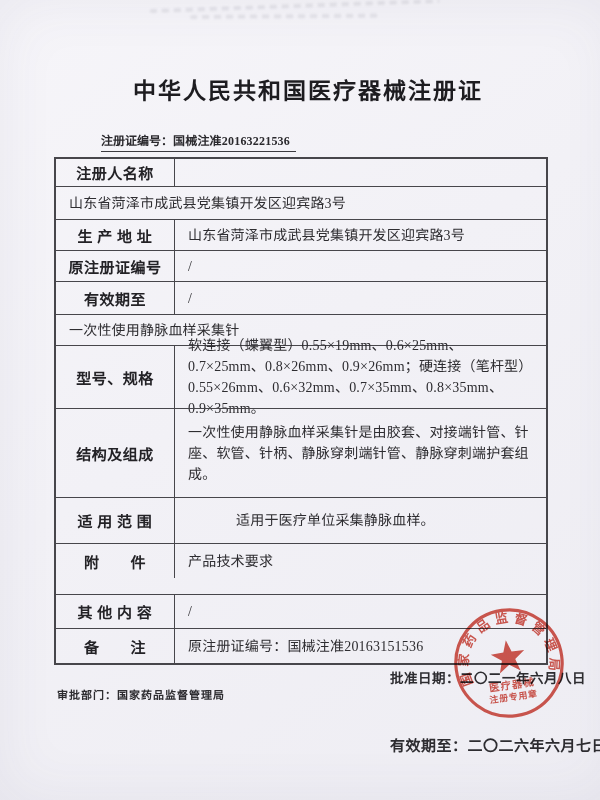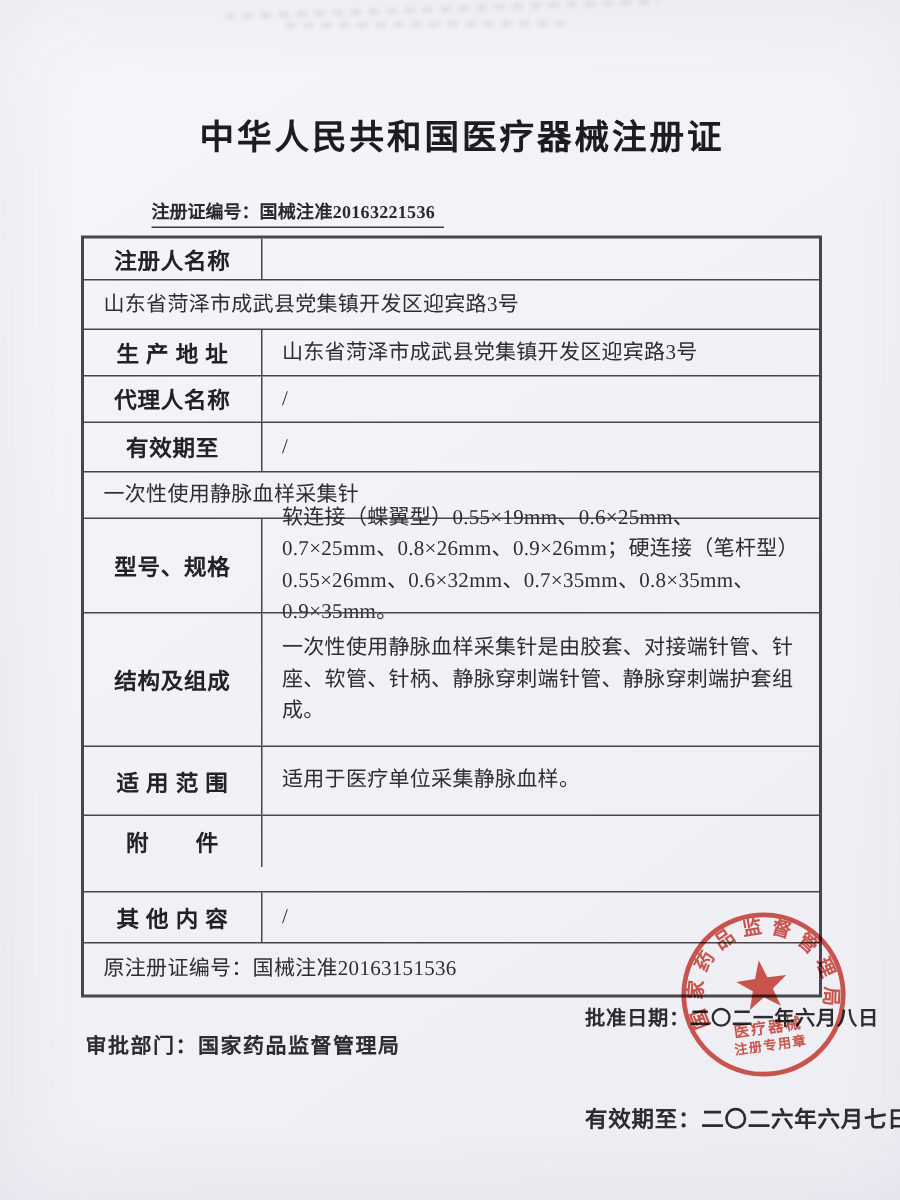--- a/index.html
+++ b/index.html
@@ -44,40 +44,40 @@
   .trow{display:flex;box-sizing:border-box;border-top:1.5px solid #47464b;}
   .trow:first-child{border-top:none;}
   .trow:nth-child(1){height:27px;}
   .trow:nth-child(2){height:33px;}
   .trow:nth-child(3){height:31px;}
   .trow:nth-child(4){height:31px;}
   .trow:nth-child(5){height:33px;}
   .trow:nth-child(6){height:31px;}
   .trow:nth-child(7){height:63px;}
   .trow:nth-child(8){height:89px;}
-  .trow:nth-child(9){height:46px;}
+  .trow:nth-child(9){height:46px;gap:48px;}
   .trow:nth-child(10){height:35px;}
   .trow:nth-child(11){height:34px;margin-top:16px;}
   .trow:nth-child(12){flex:1;}
   .lcell{
     width:119px;flex:0 0 119px;box-sizing:border-box;
     border-right:1.5px solid #47464b;
     display:flex;align-items:center;justify-content:center;
     font-size:15px;font-weight:700;color:#232226;
     letter-spacing:.5px;white-space:pre;
   }
   .vcell{
     flex:1;box-sizing:border-box;padding:4px 10px 4px 13px;
     display:flex;align-items:center;
     font-size:14px;line-height:1.5;color:#2e2d31;
     letter-spacing:.2px;
   }
   .footer-dept{
     position:absolute;left:57px;top:686px;
-    font-size:14px;font-weight:600;color:#2d2c30;letter-spacing:1px;
+    font-size:11px;font-weight:600;color:#2d2c30;letter-spacing:1px;
   }
   .footer-date{
     position:absolute;left:390px;top:667px;
     font-size:13.5px;font-weight:600;color:#2d2c30;letter-spacing:.5px;
   }
   .footer-valid{
     position:absolute;left:390px;top:734px;
     font-size:15px;font-weight:600;color:#2d2c30;letter-spacing:.5px;
   }
   .stamp{
@@ -106,21 +106,21 @@
         <div class="lcell">注册人名称</div>
       </div>
     <div class="trow">
         <div class="vcell">山东省菏泽市成武县党集镇开发区迎宾路3号</div>
       </div>
     <div class="trow">
         <div class="lcell">生 产 地 址</div>
         <div class="vcell">山东省菏泽市成武县党集镇开发区迎宾路3号</div>
       </div>
     <div class="trow">
-        <div class="lcell">代理人名称</div>
+        <div class="lcell">原注册证编号</div>
         <div class="vcell">/</div>
       </div>
     <div class="trow">
         <div class="lcell">有效期至</div>
         <div class="vcell">/</div>
       </div>
     <div class="trow">
         <div class="vcell">一次性使用静脉血样采集针</div>
       </div>
     <div class="trow">
@@ -130,26 +130,28 @@
     <div class="trow">
         <div class="lcell">结构及组成</div>
         <div class="vcell">一次性使用静脉血样采集针是由胶套、对接端针管、针座、软管、针柄、静脉穿刺端针管、静脉穿刺端护套组成。</div>
       </div>
     <div class="trow">
         <div class="lcell">适 用 范 围</div>
         <div class="vcell">适用于医疗单位采集静脉血样。</div>
       </div>
     <div class="trow">
         <div class="lcell">附　　件</div>
+        <div class="vcell">产品技术要求</div>
       </div>
     <div class="trow">
         <div class="lcell">其 他 内 容</div>
         <div class="vcell">/</div>
       </div>
     <div class="trow">
+        <div class="lcell">备　　注</div>
         <div class="vcell">原注册证编号：国械注准20163151536</div>
       </div>
   </div>
 
   <div class="footer-dept"><span>审批部门：</span><span>国家药品监督管理局</span></div>
 
   <div class="footer-date"><span>批准日期：</span><span>二〇二一年六月八日</span></div>
 
   <div class="footer-valid"><span>有效期至：</span><span>二〇二六年六月七日</span></div>
 

